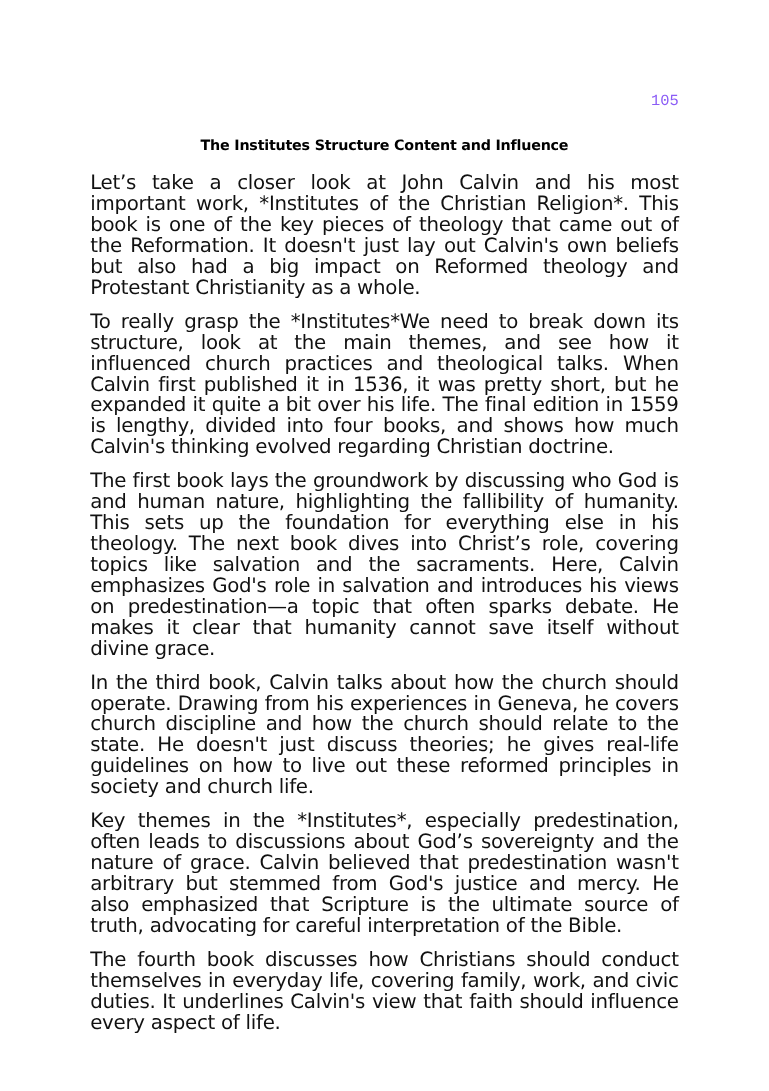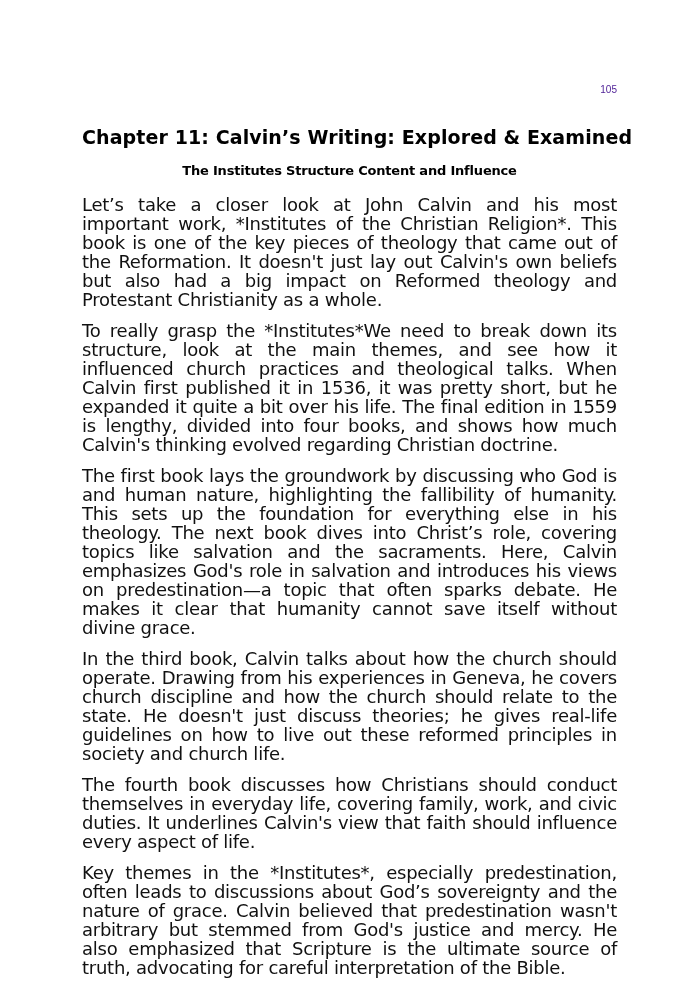--- a/index.html
+++ b/index.html
@@ -12,23 +12,23 @@
       height: 992px;
       position: relative;
       overflow: hidden;
       font-family: "DejaVu Sans", sans-serif;
       color: #111111;
     }
     .page-number {
       position: absolute;
       top: 84px;
       right: 82px;
-      font-family: Liberation Sans, sans-serif;
-      font-size: 10px;
-      color: #4c1d95;
+      font-family: Liberation Mono, monospace;
+      font-size: 14px;
+      color: #8b5cf6;
     }
     .content {
       position: absolute;
       left: 82px;
       top: 124px;
       width: 535px;
     }
     .chapter-title {
       font-family: "DejaVu Sans", sans-serif;
       font-weight: bold;
@@ -59,21 +59,20 @@
       word-spacing: 0px;
       color: #111111;
     }
   </style>
 </head>
 <body>
 
 <div class="page-number">105</div>
 
 <div class="content">
-  <h1 class="chapter-title">Chapter 11: Calvin’s Writing: Explored &amp; Examined</h1>
   <h2 class="section-heading">The Institutes Structure Content and Influence</h2>
   <p class="para">Let’s take a closer look at John Calvin and his most important work, *Institutes of the Christian Religion*. This book is one of the key pieces of theology that came out of the Reformation. It doesn't just lay out Calvin's own beliefs but also had a big impact on Reformed theology and Protestant Christianity as a whole.</p>
   <p class="para">To really grasp the *Institutes*We need to break down its structure, look at the main themes, and see how it influenced church practices and theological talks. When Calvin first published it in 1536, it was pretty short, but he expanded it quite a bit over his life. The final edition in 1559 is lengthy, divided into four books, and shows how much Calvin's thinking evolved regarding Christian doctrine.</p>
   <p class="para">The first book lays the groundwork by discussing who God is and human nature, highlighting the fallibility of humanity. This sets up the foundation for everything else in his theology. The next book dives into Christ’s role, covering topics like salvation and the sacraments. Here, Calvin emphasizes God's role in salvation and introduces his views on predestination—a topic that often sparks debate. He makes it clear that humanity cannot save itself without divine grace.</p>
   <p class="para">In the third book, Calvin talks about how the church should operate. Drawing from his experiences in Geneva, he covers church discipline and how the church should relate to the state. He doesn't just discuss theories; he gives real-life guidelines on how to live out these reformed principles in society and church life.</p>
+  <p class="para">Key themes in the *Institutes*, especially predestination, often leads to discussions about God’s sovereignty and the nature of grace. Calvin believed that predestination wasn't arbitrary but stemmed from God's justice and mercy. He also emphasized that Scripture is the ultimate source of truth, advocating for careful interpretation of the Bible.</p>
   <p class="para">The fourth book discusses how Christians should conduct themselves in everyday life, covering family, work, and civic duties. It underlines Calvin's view that faith should influence every aspect of life.</p>
-  <p class="para">Key themes in the *Institutes*, especially predestination, often leads to discussions about God’s sovereignty and the nature of grace. Calvin believed that predestination wasn't arbitrary but stemmed from God's justice and mercy. He also emphasized that Scripture is the ultimate source of truth, advocating for careful interpretation of the Bible.</p>
 </div>
 
 </body></html>

